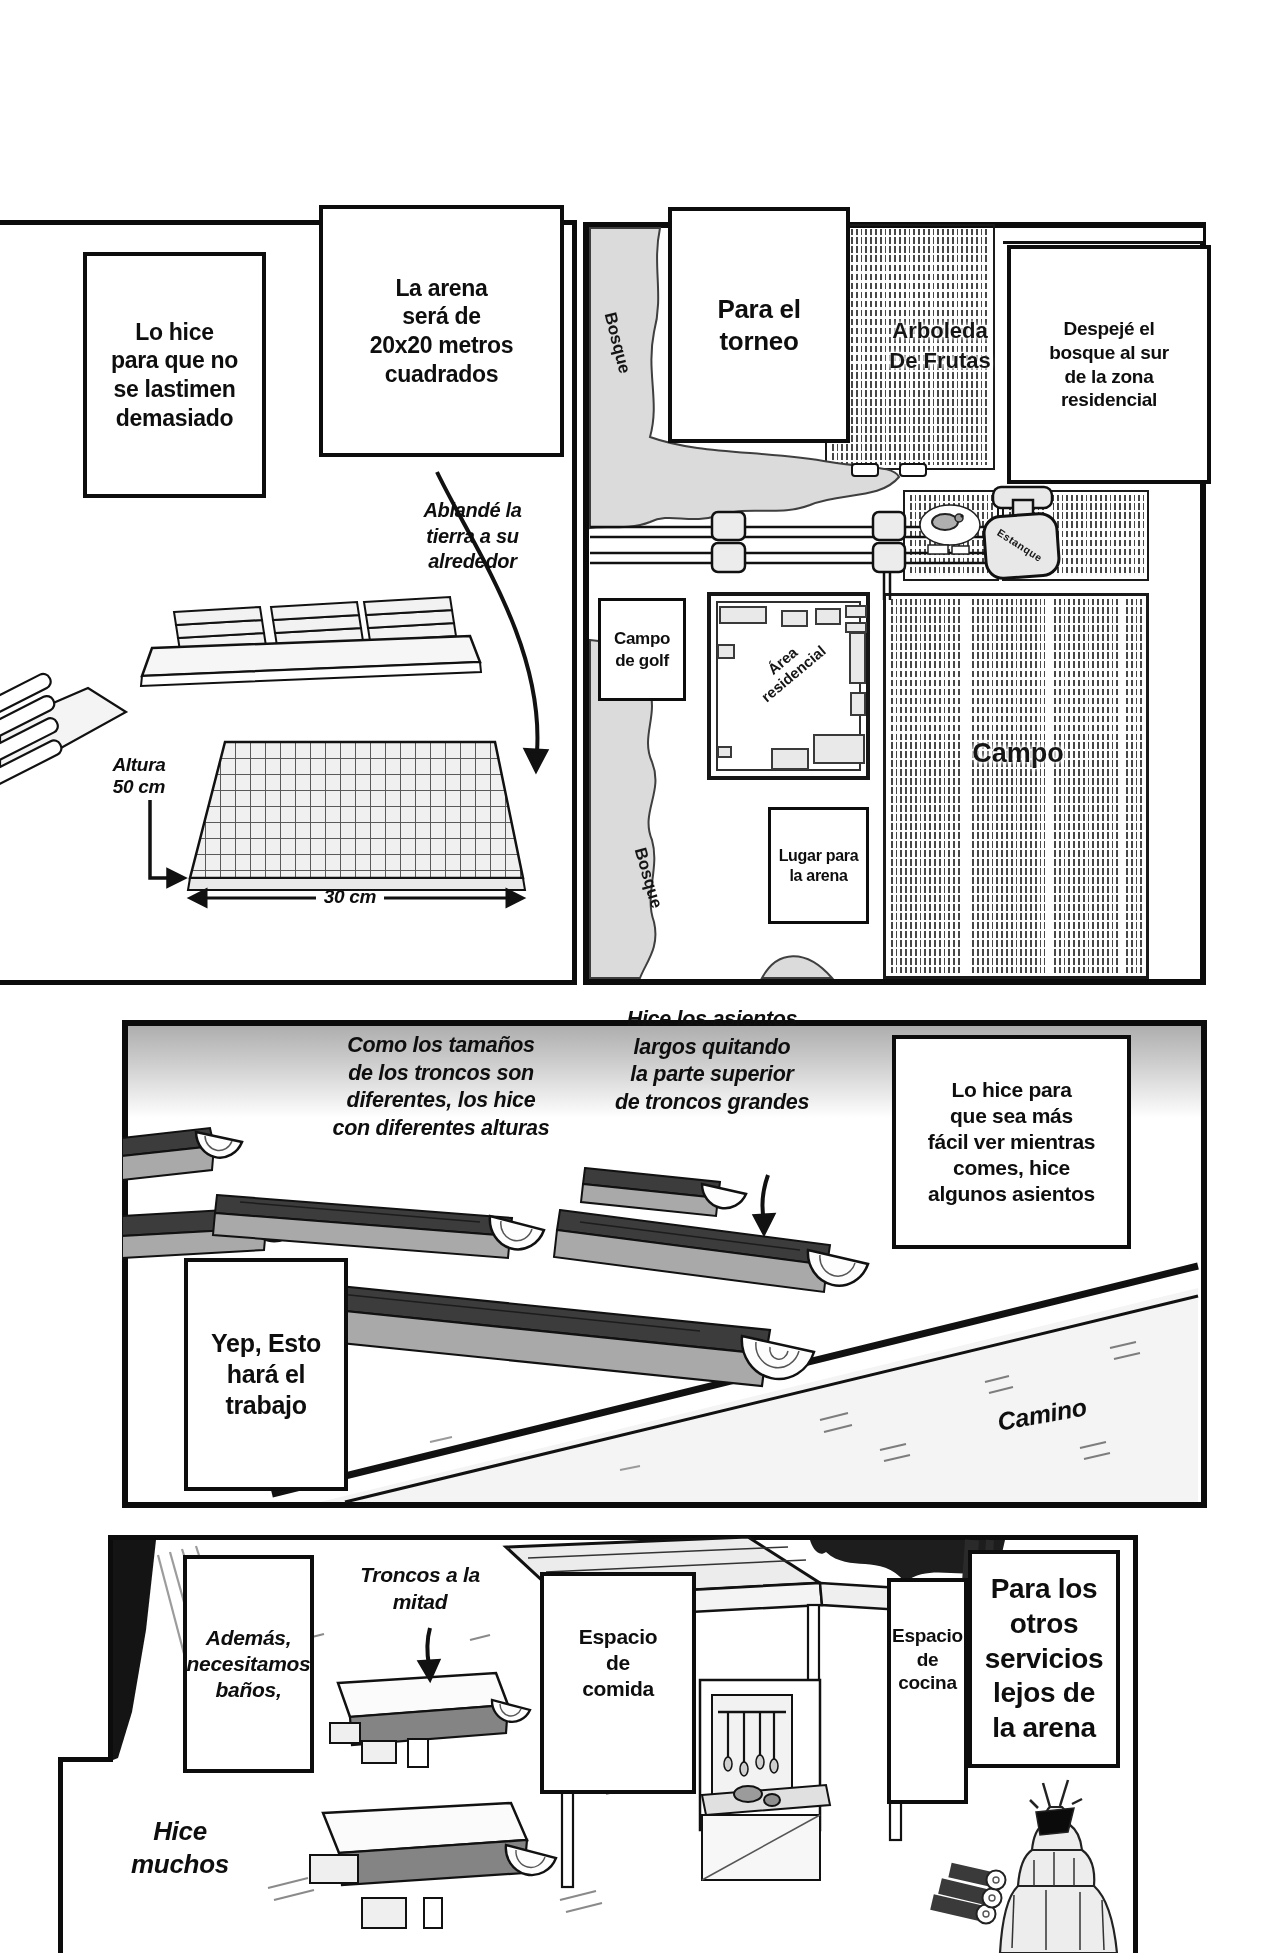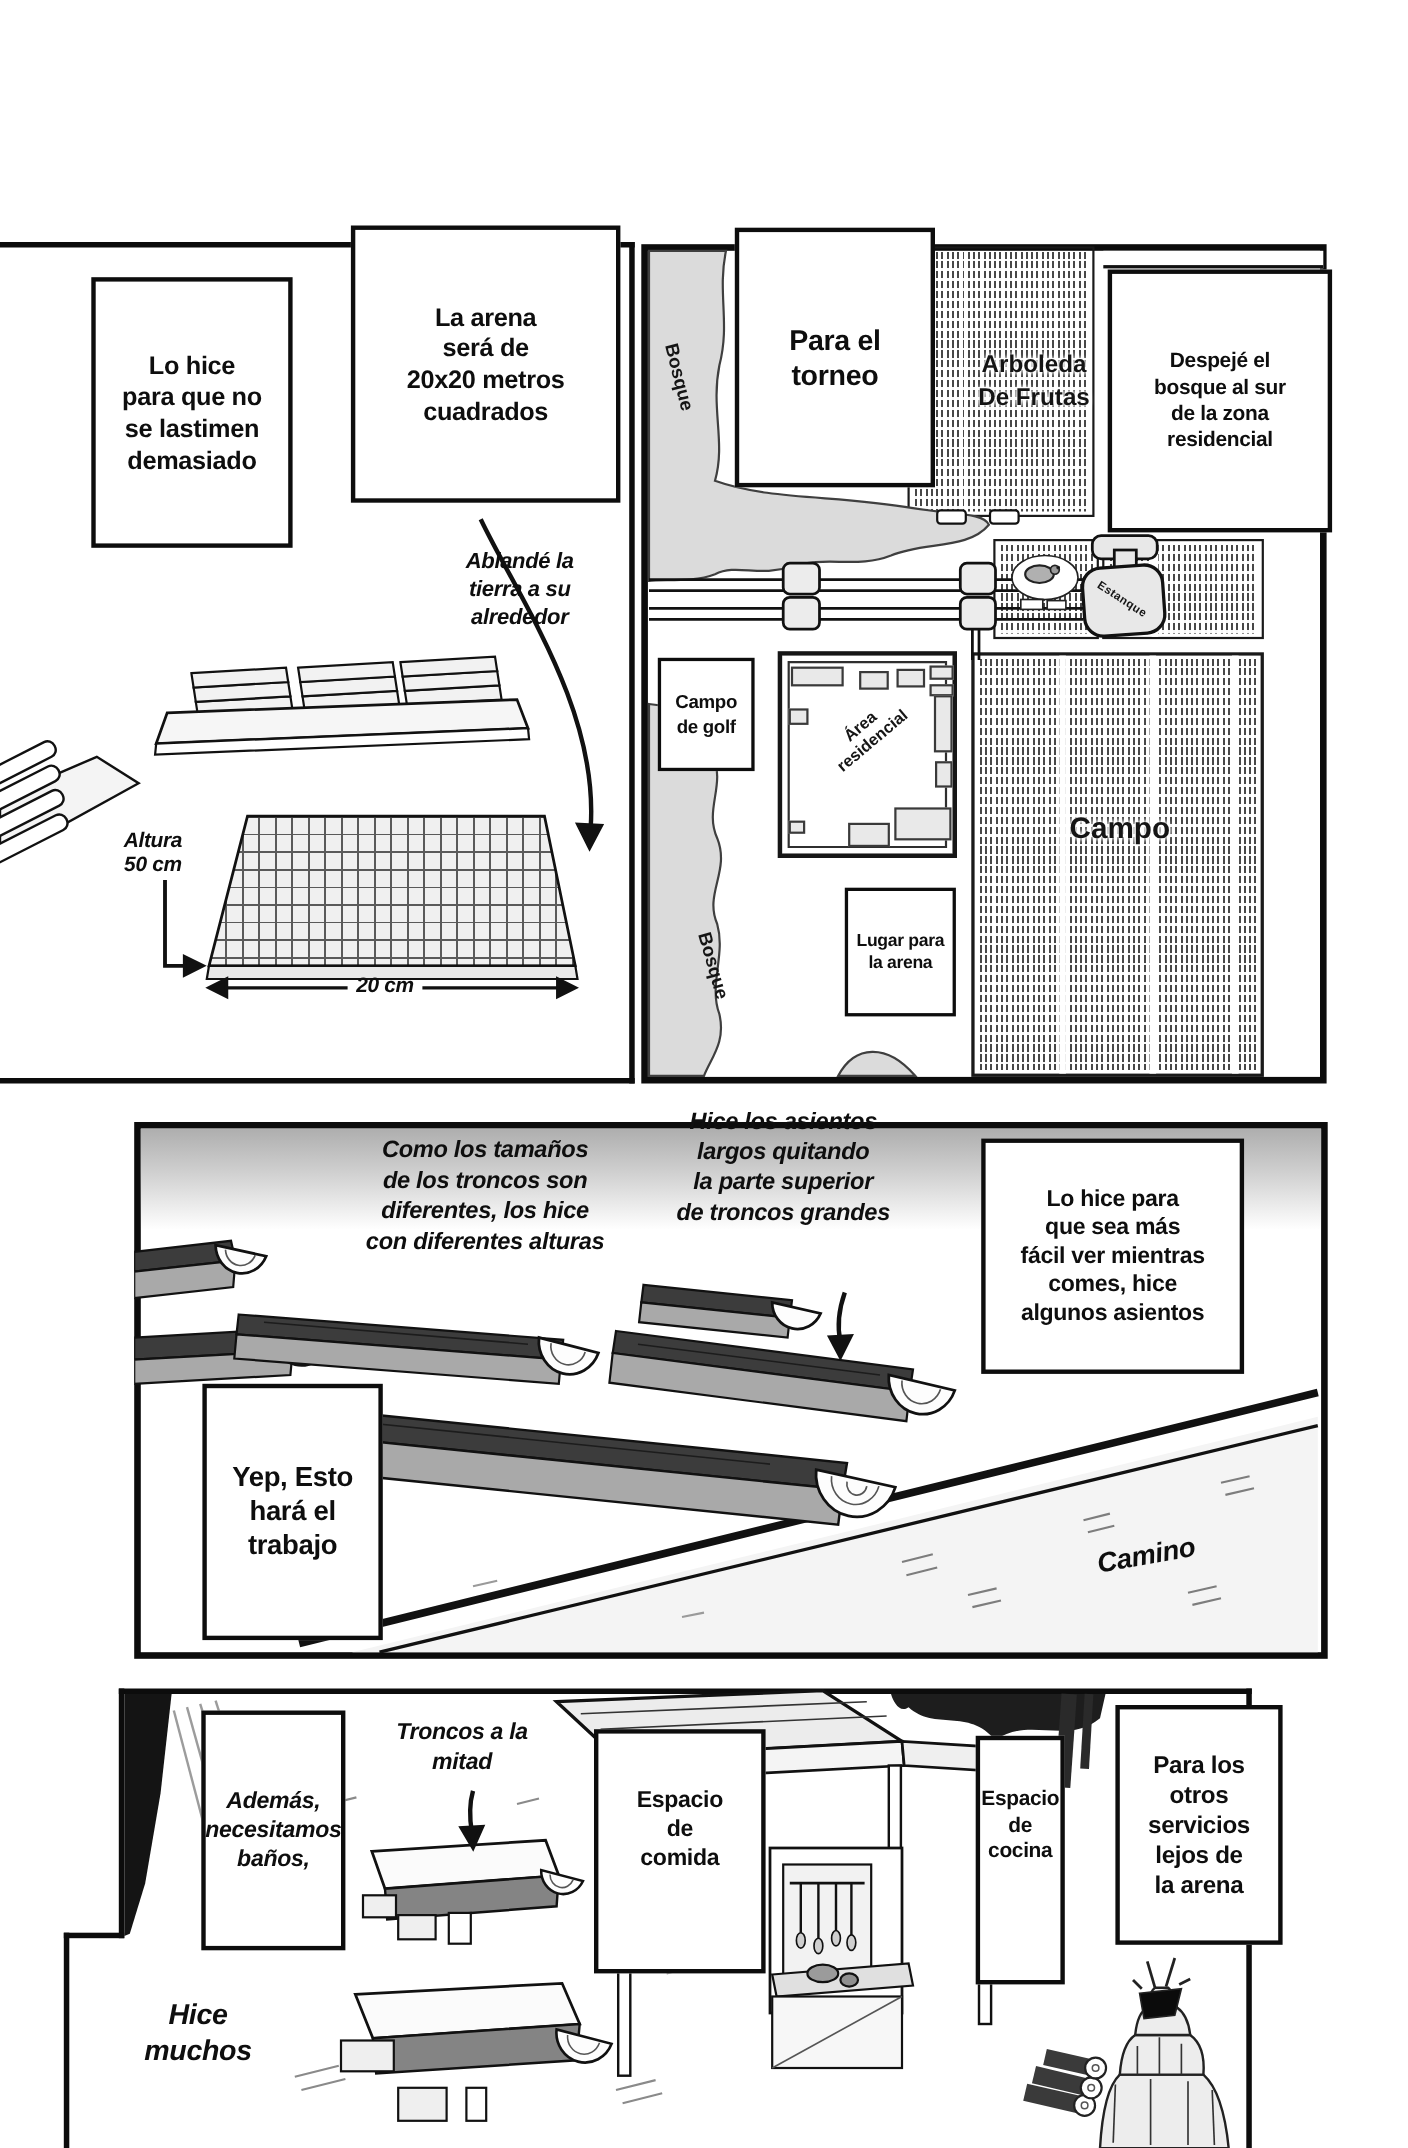--- a/index.html
+++ b/index.html
@@ -96,21 +96,21 @@
       <path d="M437,472 C472,545 544,645 537,752" fill="none"></path>
       <polygon points="536,770 526,750 546,751"></polygon>
     </g>
   </svg>
   <div class="gridplat"></div>
 
   <div class="box" style="left:83px;top:252px;width:183px;height:246px;font-size:23px;">Lo hice<br>para que no<br>se lastimen<br>demasiado</div>
   <div class="box" style="left:319px;top:205px;width:245px;height:252px;font-size:23px;">La arena<br>será de<br>20x20 metros<br>cuadrados</div>
   <div class="cap" style="left:395px;top:498px;width:155px;font-size:20px;">Ablandé la<br>tierra a su<br>alrededor</div>
   <div class="cap" style="left:103px;top:754px;width:72px;font-size:19px;line-height:1.16;">Altura<br>50 cm</div>
-  <div class="cap" style="left:305px;top:885px;width:90px;font-size:19px;">20 cm</div>
+  <div class="cap" style="left:305px;top:885px;width:90px;font-size:19px;">30 cm</div>
 
   <div class="roadstrip"></div>
 
   <div class="crop" style="left:825px;top:224px;width:170px;height:246px;"></div>
   <div class="crop" style="left:903px;top:490px;width:96px;height:91px;"></div>
   <div class="crop" style="left:1002px;top:490px;width:147px;height:91px;">
     <div class="gap" style="left:43px;"></div>
   </div>
   <div class="crop" style="left:883px;top:593px;width:266px;height:386px;border-width:3px;">
     <div class="gap" style="left:77px;"></div>
@@ -374,16 +374,16 @@
     <g stroke="#111" stroke-width="4" fill="#111">
       <path d="M430,1628 C426,1642 427,1654 429,1666" fill="none"></path>
       <polygon points="430,1679 420,1662 438,1661"></polygon>
     </g>
   </svg>
 
   <div class="box" style="left:183px;top:1555px;width:131px;height:218px;font-size:21px;font-style:italic;">Además,<br>necesitamos<br>baños,</div>
   <div class="cap" style="left:330px;top:1562px;width:180px;font-size:21px;">Troncos a la<br>mitad</div>
   <div class="box" style="left:540px;top:1572px;width:156px;height:222px;font-size:21px;align-items:flex-start;padding-top:48px;">Espacio<br>de<br>comida</div>
   <div class="box" style="left:887px;top:1578px;width:81px;height:226px;font-size:19px;align-items:flex-start;padding-top:42px;">Espacio<br>de<br>cocina</div>
-  <div class="box" style="left:1014px;top:1550px;width:152px;height:218px;font-size:22px;">Para los<br>otros<br>servicios<br>lejos de<br>la arena</div>
+  <div class="box" style="left:968px;top:1550px;width:152px;height:218px;font-size:28px;">Para los<br>otros<br>servicios<br>lejos de<br>la arena</div>
   <div class="cap" style="left:100px;top:1815px;width:160px;font-size:26px;">Hice<br>muchos</div>
 
 </div>
 
 </body></html>

